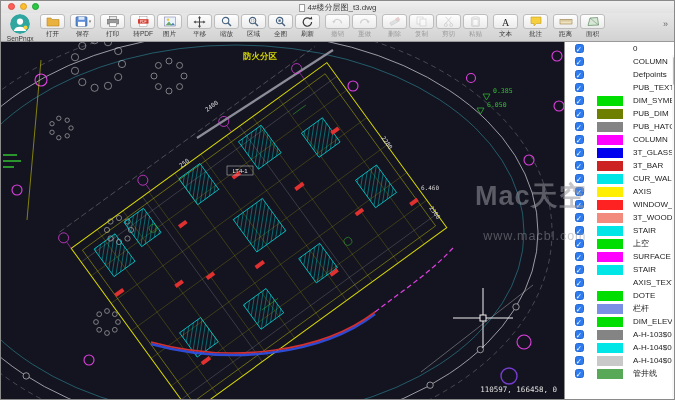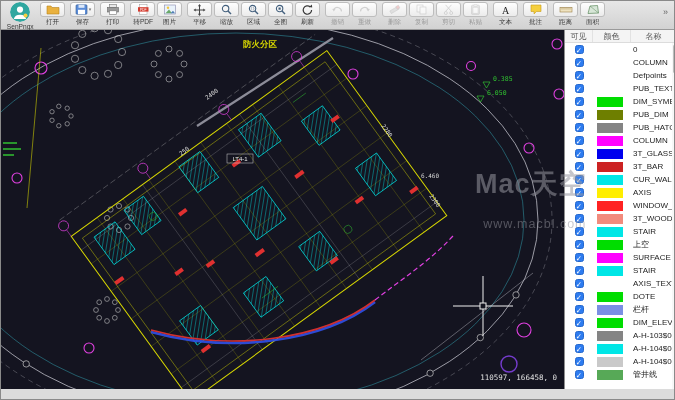--- a/index.html
+++ b/index.html
@@ -53,20 +53,31 @@
   
   .watermark{position:absolute;left:474px;top:140px;z-index:30;pointer-events:none;line-height:1.05;}
   .wm1{font-size:27px;font-weight:bold;letter-spacing:1px;color:rgba(150,150,158,.55);white-space:nowrap;}
   .wm2{font-size:12.5px;color:rgba(150,150,158,.5);letter-spacing:1px;white-space:nowrap;margin-top:20px;text-align:right;}
 </style>
 </head>
 <body>
 
 <div class="window">
 
+  <div class="titlebar">
+    <div class="lights">
+      <span class="light red"></span>
+      <span class="light yellow"></span>
+      <span class="light green"></span>
+    </div>
+    <div class="title">
+      <span class="docicon"></span>
+      <span>4#楼分层图_t3.dwg</span>
+    </div>
+  </div>
 
   <div class="toolbar">
     <div class="tb-user">
       <span class="avatar">
         <svg width="20" height="20" viewBox="0 0 20 20">
             <circle cx="10" cy="10" r="10" fill="#2fa7a0"></circle>
             <circle cx="10" cy="7.6" r="3.1" fill="#fff"></circle>
             <path d="M3.8 17 a6.3 5.2 0 0 1 12.4 0 z" fill="#fff"></path>
             <circle cx="15.5" cy="13.5" r="2" fill="#f5cf3e"></circle>
           </svg>
@@ -507,25 +518,20 @@
           <line x1="482" y1="246" x2="482" y2="273"></line>
             <line x1="482" y1="279" x2="482" y2="306"></line>
           <rect x="479" y="273" width="6" height="6"></rect>
         </g>
 
         <text x="556" y="350" text-anchor="end" fill="#e0e0e0" font-size="7.5" font-family="'DejaVu Sans Mono',monospace">110597, 166458, 0</text>
       </svg>
     </div>
 
     <div class="sidebar">
-      <div class="lp-header">
-        <div class="hcell col-v" style="width:28px;">可见</div>
-        <div class="hcell" style="width:38px;">颜色</div>
-        <div class="hcell" style="flex:1;border-right:none;">名称</div>
-      </div>
       <div id="layer-rows">
           <div class="layer-row">
             <div class="col-v">
               <span class="cb on">✓</span>
             </div>
             <div class="col-c">
               <span class="swatch" style="background: rgb(255, 255, 255);"></span>
             </div>
             <div class="col-n">0</div>
           </div>

